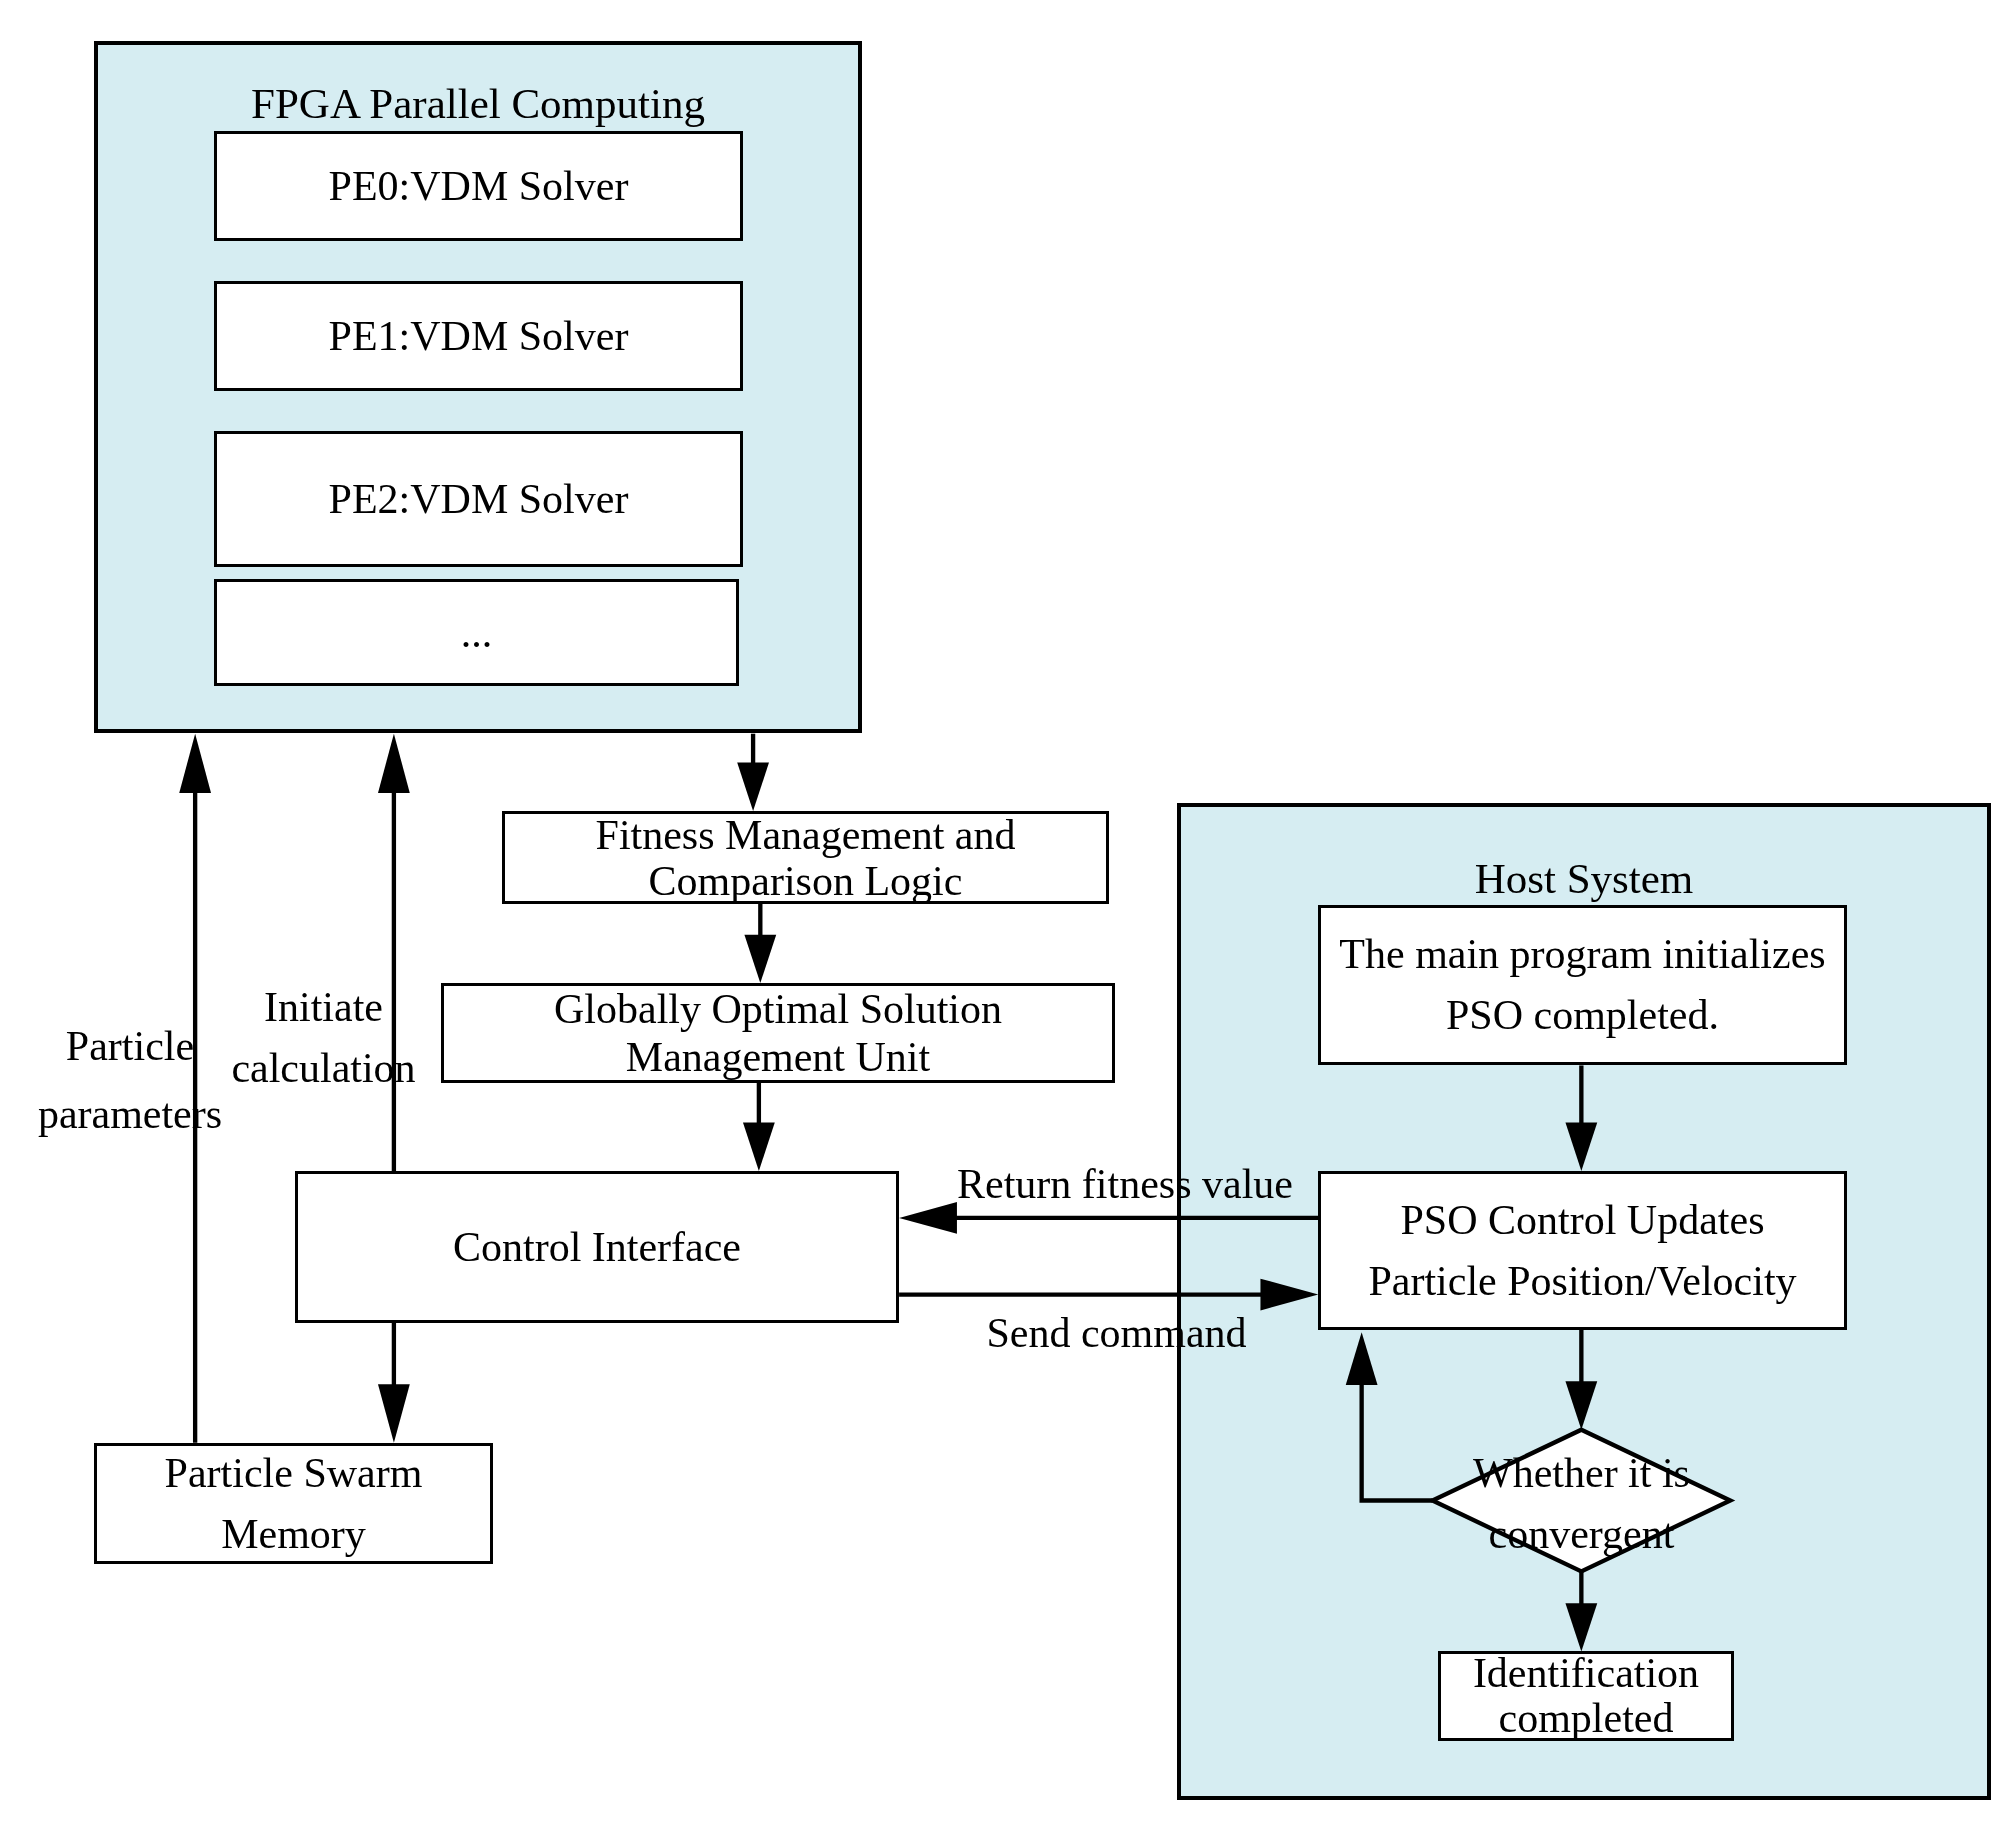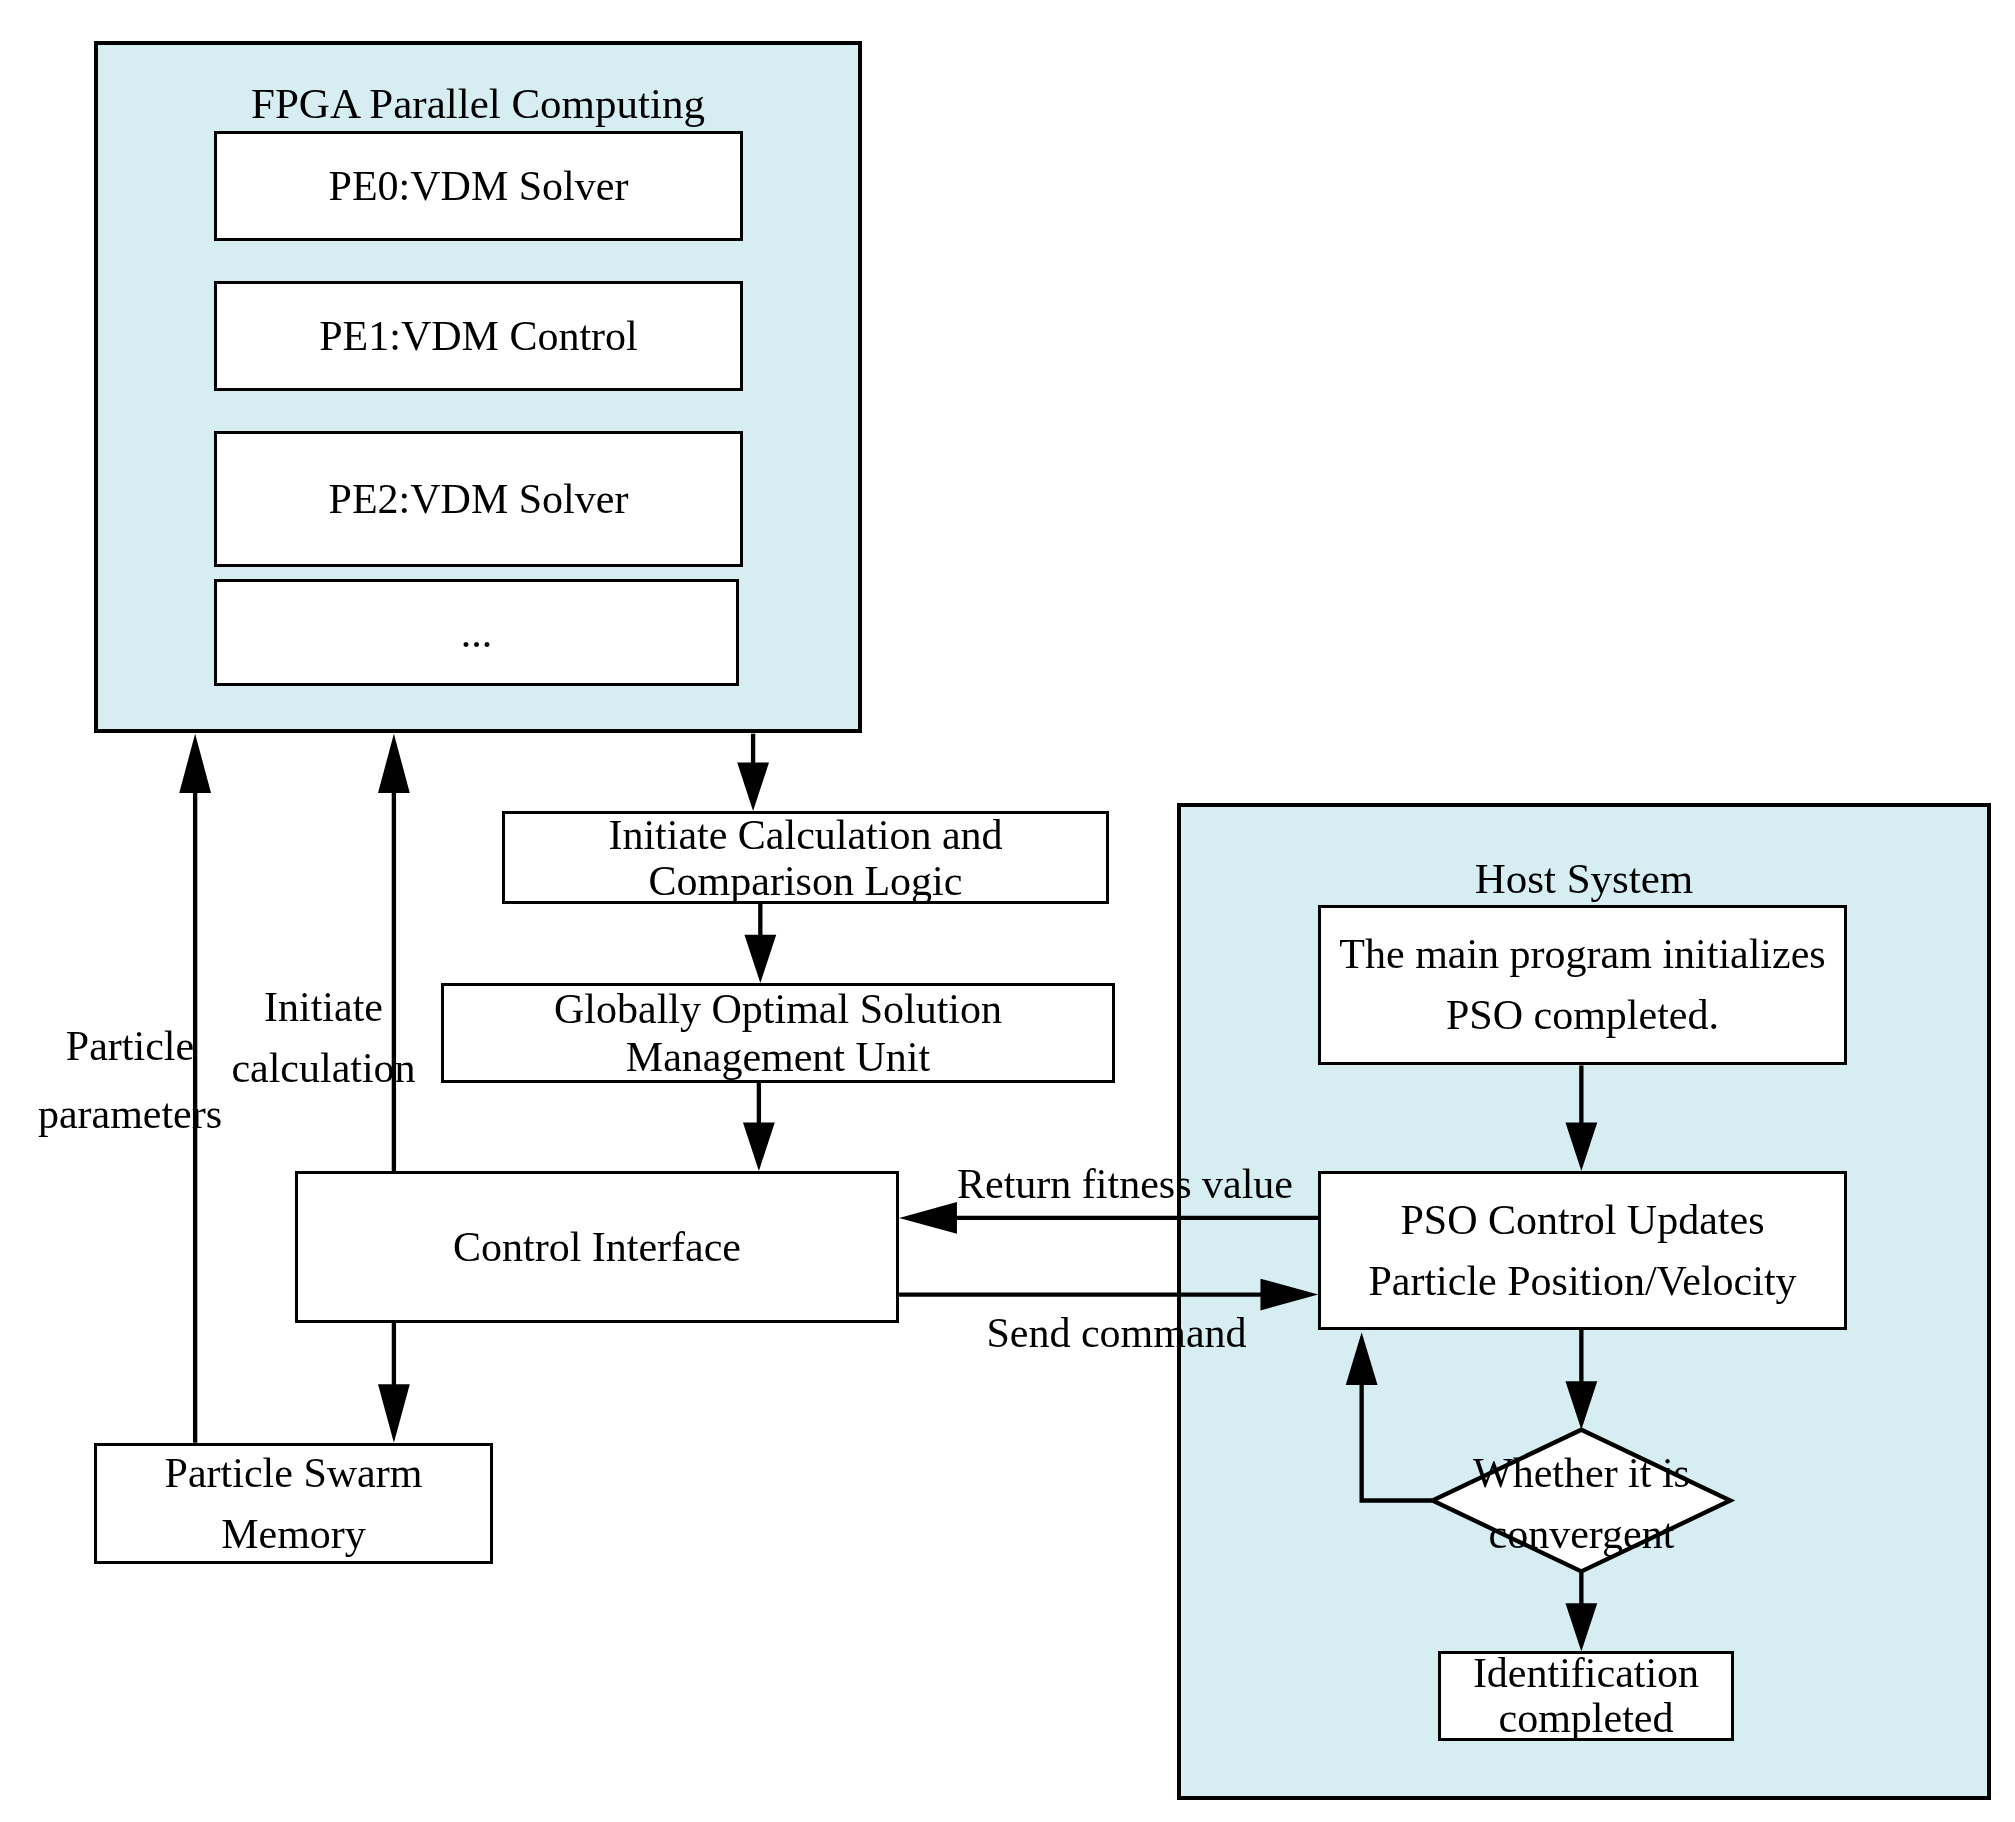--- a/index.html
+++ b/index.html
@@ -91,32 +91,32 @@
 <body>
 
 <div class="canvas">
 
   <div class="region" style="left:94px; top:41px; width:768px; height:692px;">
     <div class="block-title" style="top:35px;">FPGA Parallel Computing</div>
     <div class="box" style="left:116px; top:86px; width:529px; height:110px;text-align:center;">
       <div>PE0:VDM Solver</div>
     </div>
     <div class="box" style="left:116px; top:236px; width:529px; height:110px;">
-      <div>PE1:VDM Control</div>
+      <div>PE1:VDM Solver</div>
     </div>
     <div class="box" style="left:116px; top:386px; width:529px; height:136px;">
       <div>PE2:VDM Solver</div>
     </div>
     <div class="box" style="left:116px; top:534px; width:525px; height:107px;">
       <div>...</div>
     </div>
   </div>
 
   <div class="box lh64" style="left:502px; top:811px; width:607px; height:93px;">
-    <div>Initiate Calculation and</div>
+    <div>Fitness Management and</div>
     <div>Comparison Logic</div>
   </div>
 
   <div class="box lh66" style="left:441px; top:983px; width:674px; height:100px;">
     <div>Globally Optimal Solution</div>
     <div>Management Unit</div>
   </div>
 
   <div class="box" style="left:295px; top:1171px; width:604px; height:152px;">
     <div>Control Interface</div>

